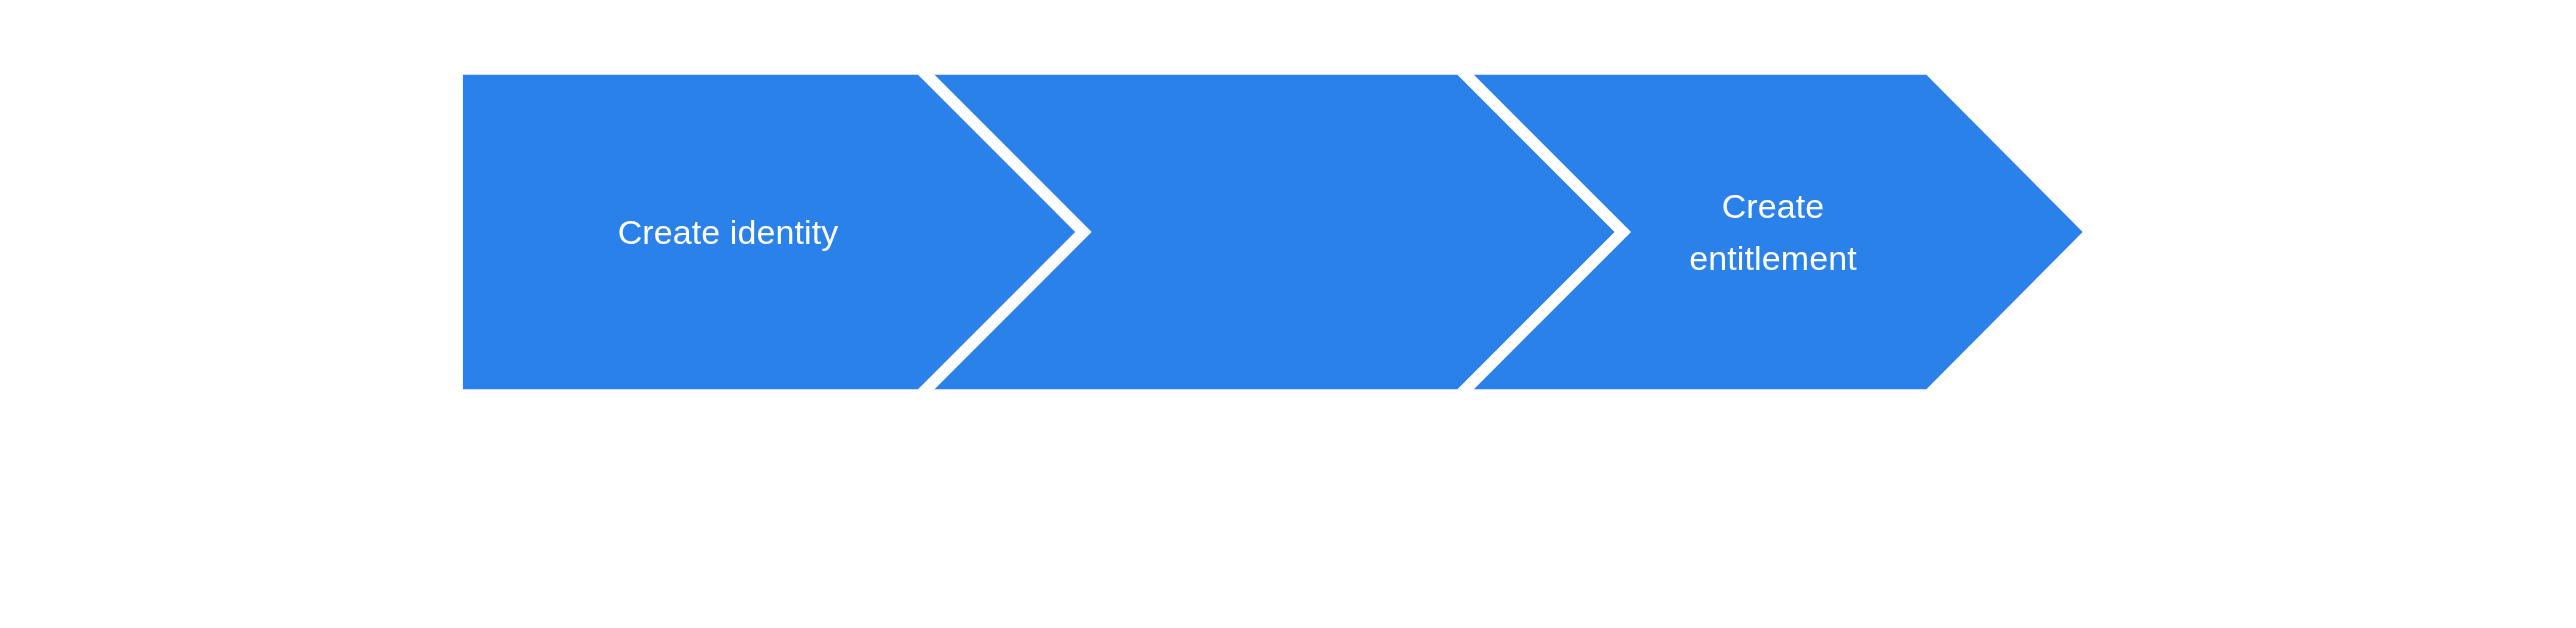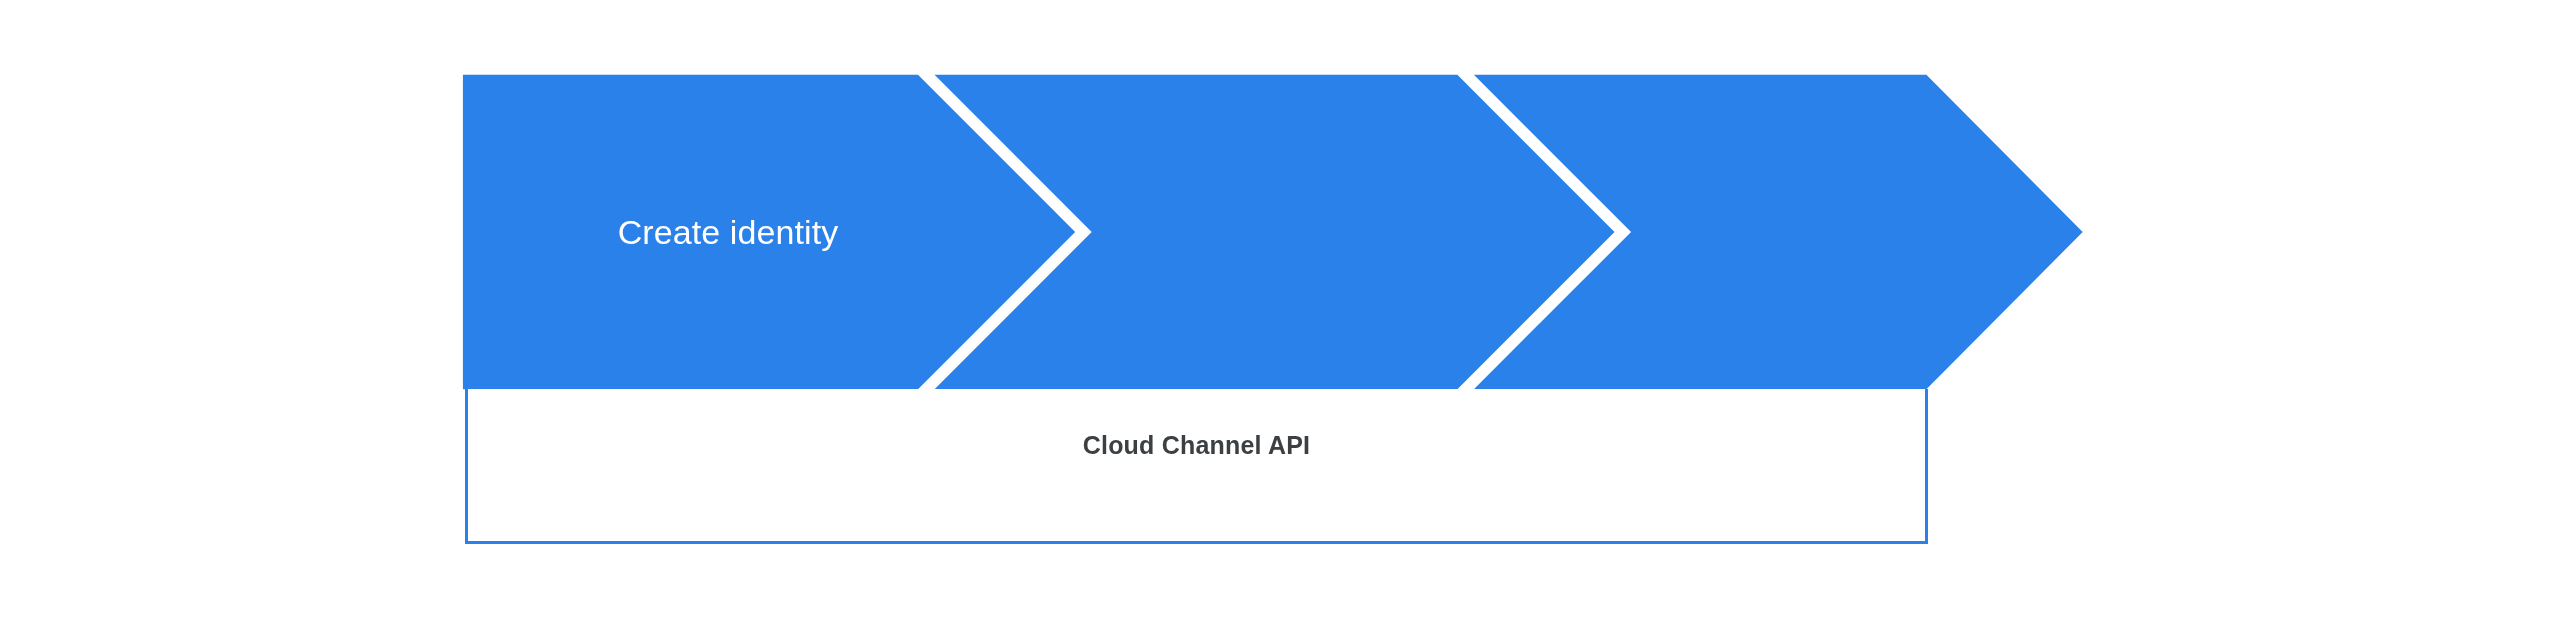--- a/index.html
+++ b/index.html
@@ -104,20 +104,19 @@
 
       <polygon fill="#2a81ea" points="1076,86 1678,86 1859,267 1678,448 1076,448 1257,267"></polygon>
 
       <polygon fill="#2a81ea" points="1697,86 2218,86 2398,267 2218,448 1697,448 1878,267"></polygon>
 
     </svg>
 
     <div class="step-label" id="step-label-0">Create identity</div>
 
 
+    <div class="step-label" id="step-label-2">Create
+entitlement</div>
 
-    <div id="api-band">
-      <span id="api-band-label">Cloud Channel API</span>
-    </div>
 
   </div>
 </div>
 
 
 </body></html>

